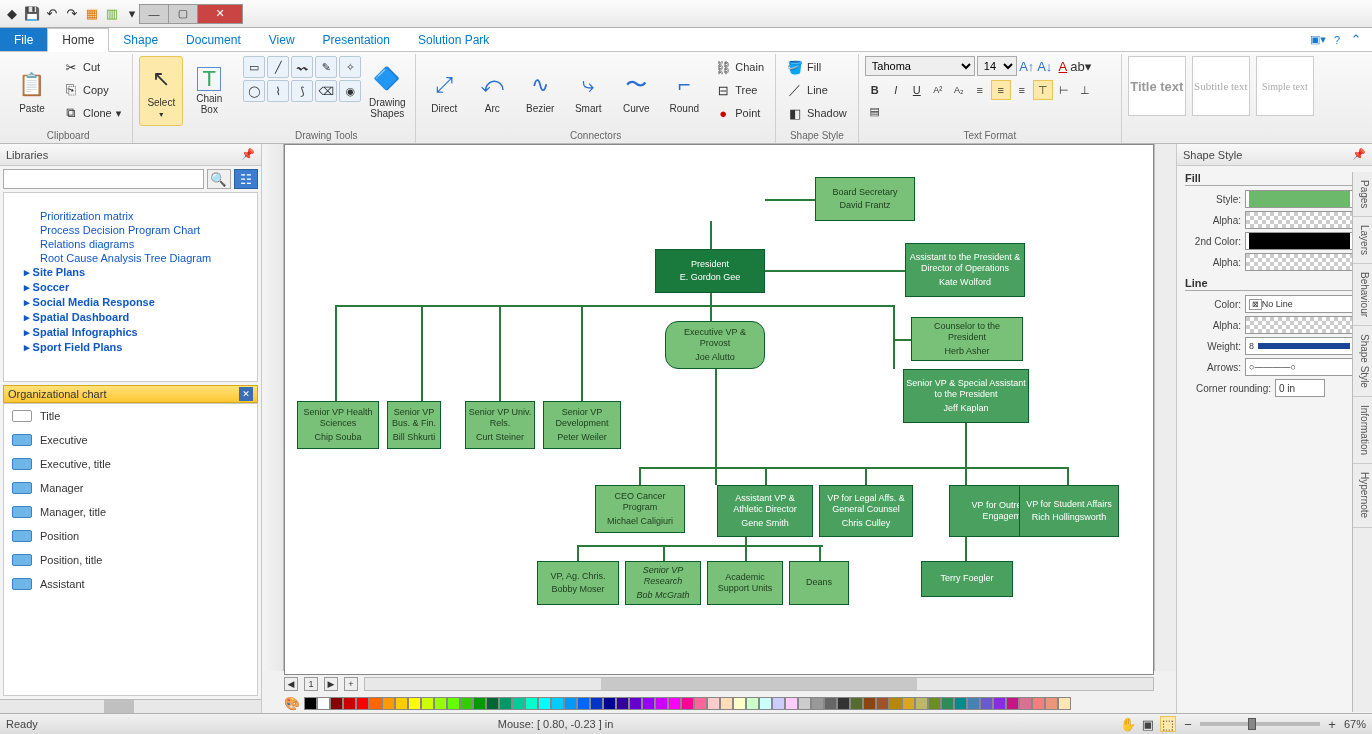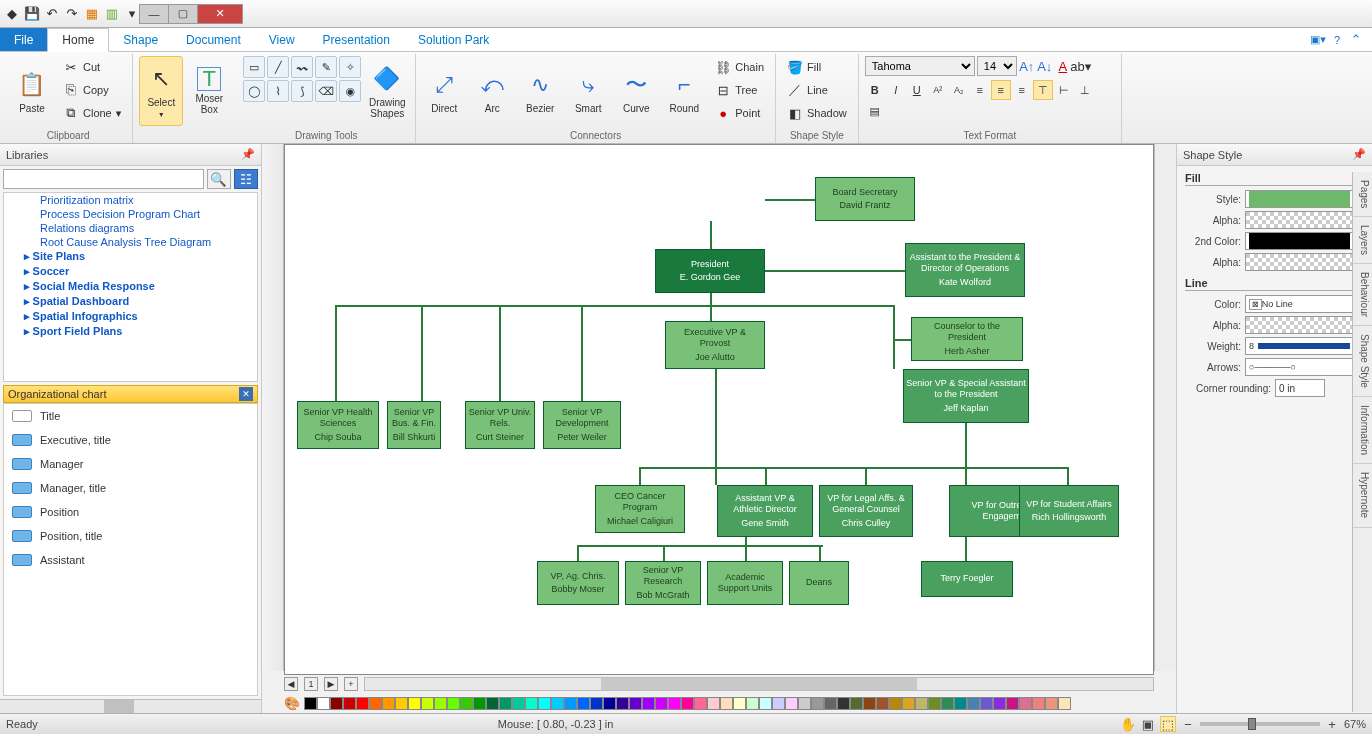--- a/index.html
+++ b/index.html
@@ -42,21 +42,21 @@
 
 
 .body3 { display: flex; height: 569px; }
 .panel-left { width: 262px; background: #f4f4f4; border-right: 1px solid #c9c9c9; display: flex; flex-direction: column; }
 .panel-title { height: 22px; background: linear-gradient(#f9f9f9,#e6e6e6); border-bottom: 1px solid #c9c9c9; display: flex; align-items: center; padding: 0 6px; font-size: 11px; color: #444; }
 .panel-title .pin { margin-left: auto; cursor: pointer; }
 .lib-search { display: flex; padding: 3px; gap: 3px; }
 .lib-search input { flex: 1; height: 20px; border: 1px solid #aaa; padding: 0 4px; }
 .lib-search button { width: 24px; height: 20px; border: 1px solid #aaa; background: #f0f0f0; cursor: pointer; }
 .lib-search .btn2 { background: #3c7dd0; border-color: #2a5fa0; }
-.lib-tree { flex: 0 0 190px; overflow: auto; background: #fff; border: 1px solid #ccc; margin: 0 3px; padding: 0 0; }
+.lib-tree { flex: 0 0 190px; overflow: auto; background: #fff; border: 1px solid #ccc; margin: 0 3px; padding: 16px 0; }
 .lib-tree .item { padding: 1px 4px 1px 36px; color: #1158c7; cursor: pointer; font-size: 11px; white-space: nowrap; }
 .lib-tree .item.top { padding-left: 20px; font-weight: bold; }
 .lib-cat { margin: 3px 3px 0; }
 .lib-cat-hdr { height: 18px; background: linear-gradient(#ffe27a,#ffc733); border: 1px solid #d6a916; display: flex; align-items: center; padding: 0 4px; font-size: 11px; }
 .lib-cat-hdr .x { margin-left: auto; width: 14px; height: 14px; background: #3b6db5; color: #fff; display: flex; align-items: center; justify-content: center; font-size: 9px; cursor: pointer; }
 .lib-shapes { flex: 1; overflow: auto; background: #fff; border: 1px solid #ccc; margin: 0 3px 3px; }
 .shape-item { display: flex; align-items: center; gap: 8px; padding: 6px 8px; cursor: pointer; }
 .shape-item .sw { width: 20px; height: 12px; background: #70b5e8; border: 1px solid #3a84c4; border-radius: 2px; }
 .shape-item.title .sw { background: #fff; border: 1px solid #999; }
 
@@ -157,21 +157,21 @@
 
   <div class="ribbon-group" style="border-right:none">
     <div class="body">
       <div class="rbtn-large selected">
           <div class="ic">↖</div>
           <span>Select</span>
           <span style="font-size:8px">▾</span>
         </div>
       <div class="rbtn-large">
           <div class="ic" style="border:1px solid #5a8ecf;width:24px;height:24px;color:#3a6;">T</div>
-          <span>Moser Box</span>
+          <span>Chain Box</span>
         </div>
     </div>
     <div class="label">&nbsp;</div>
   </div>
 
   <div class="ribbon-group">
     <div class="body">
       <div class="grid-btns">
         <div>▭</div>
           <div>╱</div>
@@ -287,20 +287,30 @@
           <span style="background:#fde9a9;border-color:#e8c45a">⊤</span>
           <span>⊢</span>
           <span>⊥</span>
           <span>▤</span>
         </div>
       </div>
     </div>
     <div class="label">Text Format</div>
   </div>
 
+  <div class="ribbon-group" style="border-right:none">
+    <div class="body" style="gap:6px">
+      <div class="preset">
+          <b style="font-size:13px;color:#999">Title text</b>
+        </div>
+      <div class="preset">Subtitle text</div>
+      <div class="preset" style="font-size:10px">Simple text</div>
+    </div>
+    <div class="label">&nbsp;</div>
+  </div>
 </div>
 
 <div class="body3">
 
   <div class="panel-left">
     <div class="panel-title">
       <span>Libraries</span>
       <span class="pin">📌</span>
     </div>
     <div class="lib-search">
@@ -323,20 +333,24 @@
     <div class="lib-cat">
       <div class="lib-cat-hdr">
         <span>Organizational chart</span>
         <span class="x">✕</span>
       </div>
     </div>
     <div class="lib-shapes" id="shapelist">
         <div class="shape-item title">
           <div class="sw"></div>
           <span>Title</span>
+        </div>
+        <div class="shape-item">
+          <div class="sw"></div>
+          <span>Executive</span>
         </div>
         <div class="shape-item">
           <div class="sw"></div>
           <span>Executive, title</span>
         </div>
         <div class="shape-item">
           <div class="sw"></div>
           <span>Manager</span>
         </div>
         <div class="shape-item">
@@ -394,21 +408,21 @@
           <div style="margin-top:2px">David Frantz</div>
         </div>
         <div class="obox dk" style="left: 370px; top: 104px; width: 110px; height: 44px;">
           <div>President</div>
           <div style="margin-top:2px">E. Gordon Gee</div>
         </div>
         <div class="obox md" style="left: 620px; top: 98px; width: 120px; height: 54px;">
           <div>Assistant to the President &amp; Director of Operations</div>
           <div style="margin-top:2px">Kate Wolford</div>
         </div>
-        <div class="obox lt" style="left: 380px; top: 176px; width: 100px; height: 48px;">
+        <div class="obox lt" style="left: 380px; top: 176px; width: 100px; height: 48px; border-radius: 13px;">
           <div>Executive VP &amp; Provost</div>
           <div style="margin-top:2px">Joe Alutto</div>
         </div>
         <div class="obox lt" style="left: 626px; top: 172px; width: 112px; height: 44px;">
           <div>Counselor to the President</div>
           <div style="margin-top:2px">Herb Asher</div>
         </div>
         <div class="obox md" style="left: 618px; top: 224px; width: 126px; height: 54px;">
           <div>Senior VP &amp; Special Assistant to the President</div>
           <div style="margin-top:2px">Jeff Kaplan</div>
@@ -445,21 +459,21 @@
           <div>VP for Outreach &amp; Engagement</div>
         </div>
         <div class="obox md" style="left: 734px; top: 340px; width: 100px; height: 52px;">
           <div>VP for Student Affairs</div>
           <div style="margin-top:2px">Rich Hollingsworth</div>
         </div>
         <div class="obox lt" style="left: 252px; top: 416px; width: 82px; height: 44px;">
           <div>VP, Ag. Chris.</div>
           <div style="margin-top:2px">Bobby Moser</div>
         </div>
-        <div class="obox lt" style="left: 340px; top: 416px; width: 76px; height: 44px;">
+        <div class="obox lt" style="left: 340px; top: 416px; width: 76px; height: 44px; font-style: italic;">
           <div>Senior VP Research</div>
           <div style="margin-top:2px">Bob McGrath</div>
         </div>
         <div class="obox lt" style="left: 422px; top: 416px; width: 76px; height: 44px;">
           <div>Academic Support Units</div>
         </div>
         <div class="obox lt" style="left: 504px; top: 416px; width: 60px; height: 44px;">
           <div>Deans</div>
         </div>
         <div class="obox md" style="left: 636px; top: 416px; width: 92px; height: 36px;">

